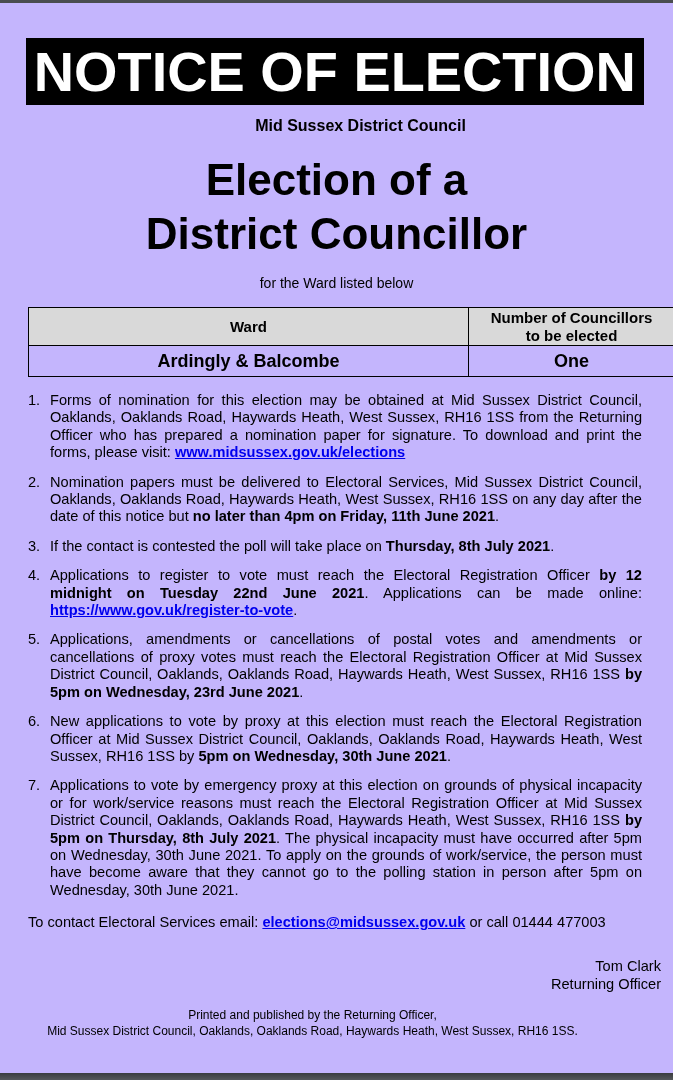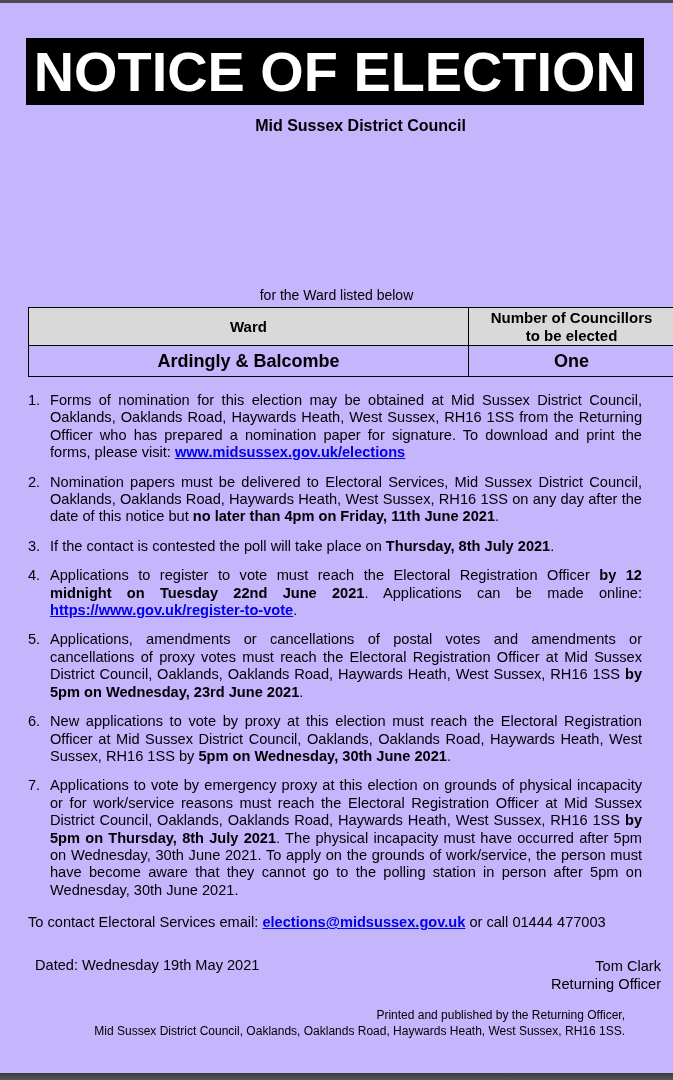--- a/index.html
+++ b/index.html
@@ -7,50 +7,54 @@
   body { font-family: "Liberation Sans", sans-serif; color: #000; position: relative; }
   .top-bar { position: absolute; left: 0; top: 0; width: 673px; height: 3px; background: #4a4d50; }
   .bottom-bar { position: absolute; left: 0; top: 1073px; width: 673px; height: 7px; background: linear-gradient(#3a3c3f, #55585b); }
   .page { position: absolute; left: 0; top: 3px; width: 673px; height: 1070px; background: #c4b5fd; }
 
   .banner { position: absolute; left: 26px; top: 35px; width: 618px; height: 67px; background: #000; color: #fff;
             font-weight: bold; font-size: 56px; line-height: 67px; text-align: center; letter-spacing: 0px; white-space: nowrap;
             transform-origin: center; }
   .council { position: absolute; left: 0; top: 114px; width: 673px; text-align: center; font-weight: bold; font-size: 16px; padding-left: 48px; }
   .title { position: absolute; left: 0; top: 150px; width: 673px; text-align: center; font-weight: bold; font-size: 44px; line-height: 54px; }
-  .subtitle { position: absolute; left: 0; top: 284px; width: 673px; text-align: center; font-size: 14px; }
+  .subtitle { position: absolute; left: 0; top: 272px; width: 673px; text-align: center; font-size: 14px; }
 
   table.ward-table { position: absolute; left: 28px; top: 304px; width: 647px; border-collapse: collapse; }
   table.ward-table td, table.ward-table th { border: 1px solid #000; text-align: center; }
   table.ward-table th { background: #d9d9d9; font-size: 15px; font-weight: bold; height: 38px; line-height: 18px; }
   table.ward-table td { font-size: 18px; font-weight: bold; height: 31px; line-height: 28px; }
   .col-ward { width: 440px; }
 
   ol.items { position: absolute; left: 28px; top: 389px; width: 614px; list-style: none; font-size: 14.6px; line-height: 17.4px; }
   ol.items li { display: flex; margin-bottom: 12px; }
   ol.items .num { width: 22px; flex: 0 0 22px; }
   ol.items .txt { flex: 1; text-align: justify; }
   .link { color: #0000ee; font-weight: bold; text-decoration: underline; }
   b { font-weight: bold; }
 
   .contact { position: absolute; left: 28px; top: 911px; font-size: 14.6px; white-space: nowrap; }
   .dated { position: absolute; left: 35px; top: 954px; font-size: 14.6px; }
   .signoff { position: absolute; right: 12px; top: 954px; font-size: 14.6px; text-align: right; line-height: 18px; }
-  .imprint { position: absolute; left: 0; top: 1004px; width: 625px; text-align: right; font-size: 12px; line-height: 16px; }
+  .imprint { position: absolute; left: 0; top: 1004px; width: 625px; text-align: center; font-size: 12px; line-height: 16px; }
 </style>
 </head>
 <body>
 
 <div class="top-bar"></div>
 
 <div class="page">
   <div class="banner"><span style="display: inline-block; transform: scaleX(0.997411);">NOTICE OF ELECTION</span></div>
 
   <div class="council">Mid Sussex District Council</div>
 
+  <div class="title">
+    <div>Election of a</div>
+    <div>District Councillor</div>
+  </div>
 
   <div class="subtitle">for the Ward listed below</div>
 
   <table class="ward-table">
     <tbody>
         <tr>
       <th class="col-ward">Ward</th>
       <th>
         <div>Number of Councillors</div>
         <div>to be elected</div>
@@ -89,21 +93,20 @@
       <span class="txt"><span>New applications to vote by proxy at this election must reach the Electoral Registration Officer at Mid Sussex District Council, Oaklands, Oaklands Road, Haywards Heath, West Sussex, RH16 1SS by </span><b>5pm on Wednesday, 30th June 2021</b><span>.</span></span>
     </li>
     <li>
       <span class="num">7.</span>
       <span class="txt"><span>Applications to vote by emergency proxy at this election on grounds of physical incapacity or for work/service reasons must reach the Electoral Registration Officer at Mid Sussex District Council, Oaklands, Oaklands Road, Haywards Heath, West Sussex, RH16 1SS </span><b>by 5pm on Thursday, 8th July 2021</b><span>.  The physical incapacity must have occurred after 5pm on Wednesday, 30th June 2021.  To apply on the grounds of work/service, the person must have become aware that they cannot go to the polling station in person after 5pm on Wednesday, 30th June 2021.</span></span>
     </li>
   </ol>
 
   <div class="contact"><span>To contact Electoral Services email: </span><a class="link">elections@midsussex.gov.uk</a><span> or call 01444 477003</span></div>
 
-  <div class="dated">Dated: Wednesday 19th May 2021</div>
   <div class="signoff">
     <div>Tom Clark</div>
     <div>Returning Officer</div>
   </div>
 
   <div class="imprint">
     <div>Printed and published by the Returning Officer,</div>
     <div>Mid Sussex District Council, Oaklands, Oaklands Road, Haywards Heath, West Sussex, RH16 1SS.</div>
   </div>
 </div>

